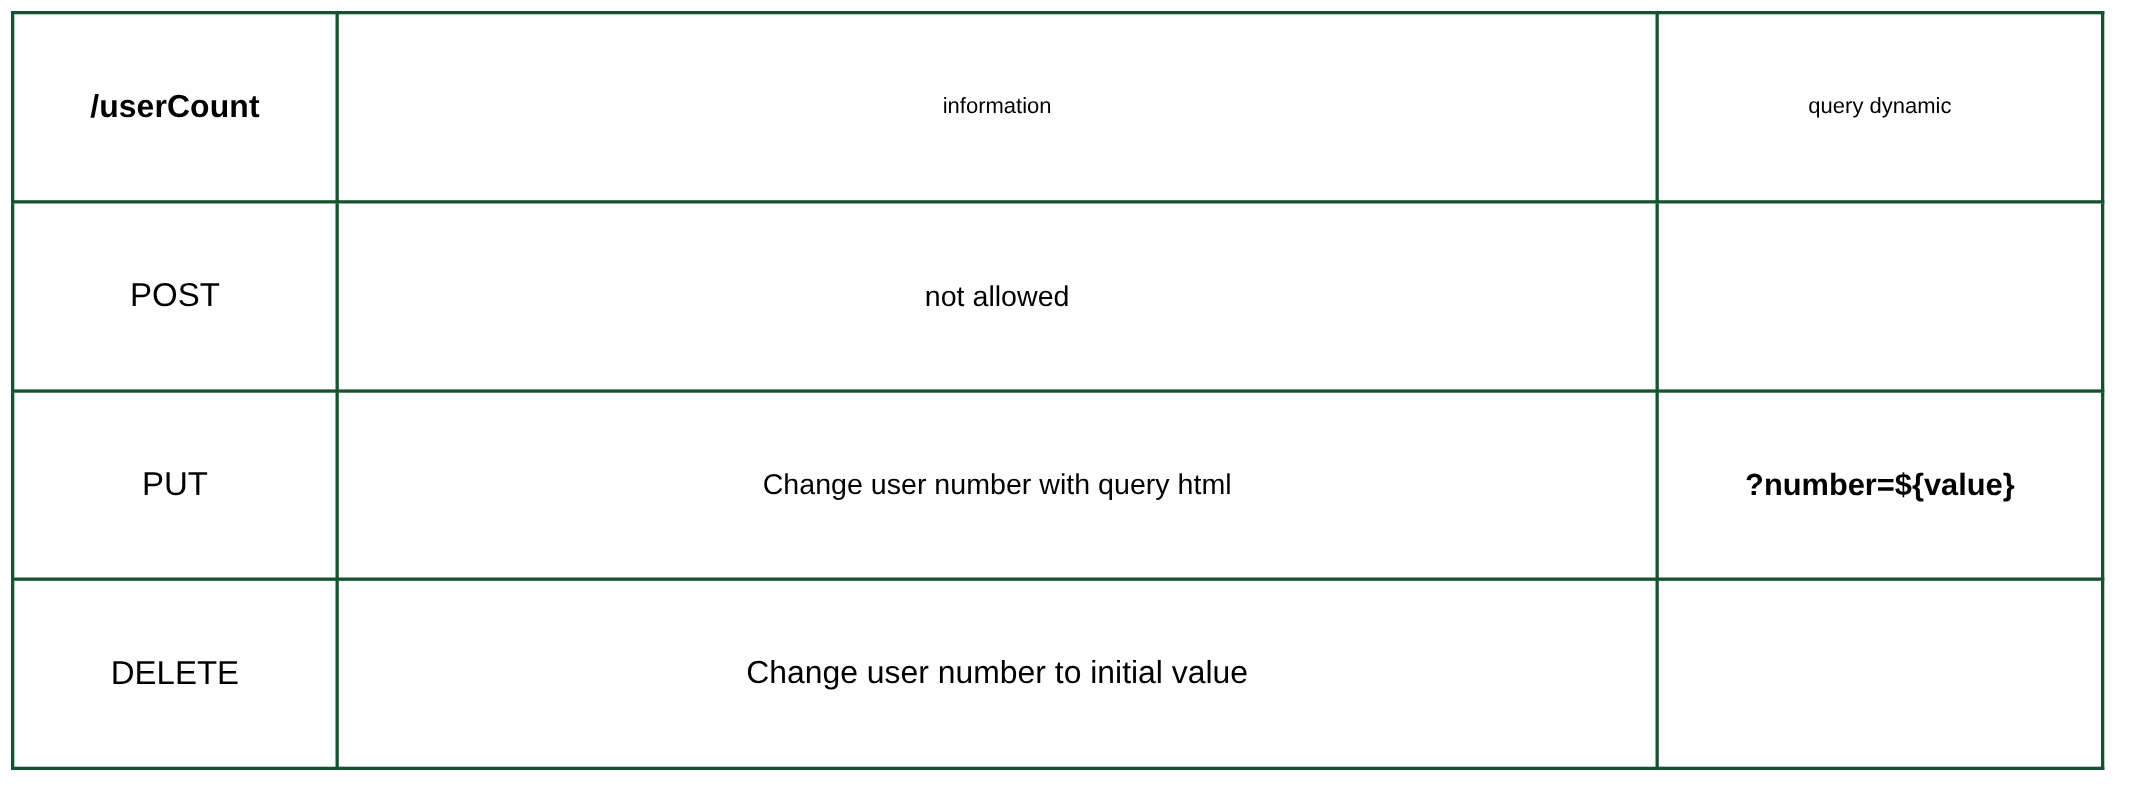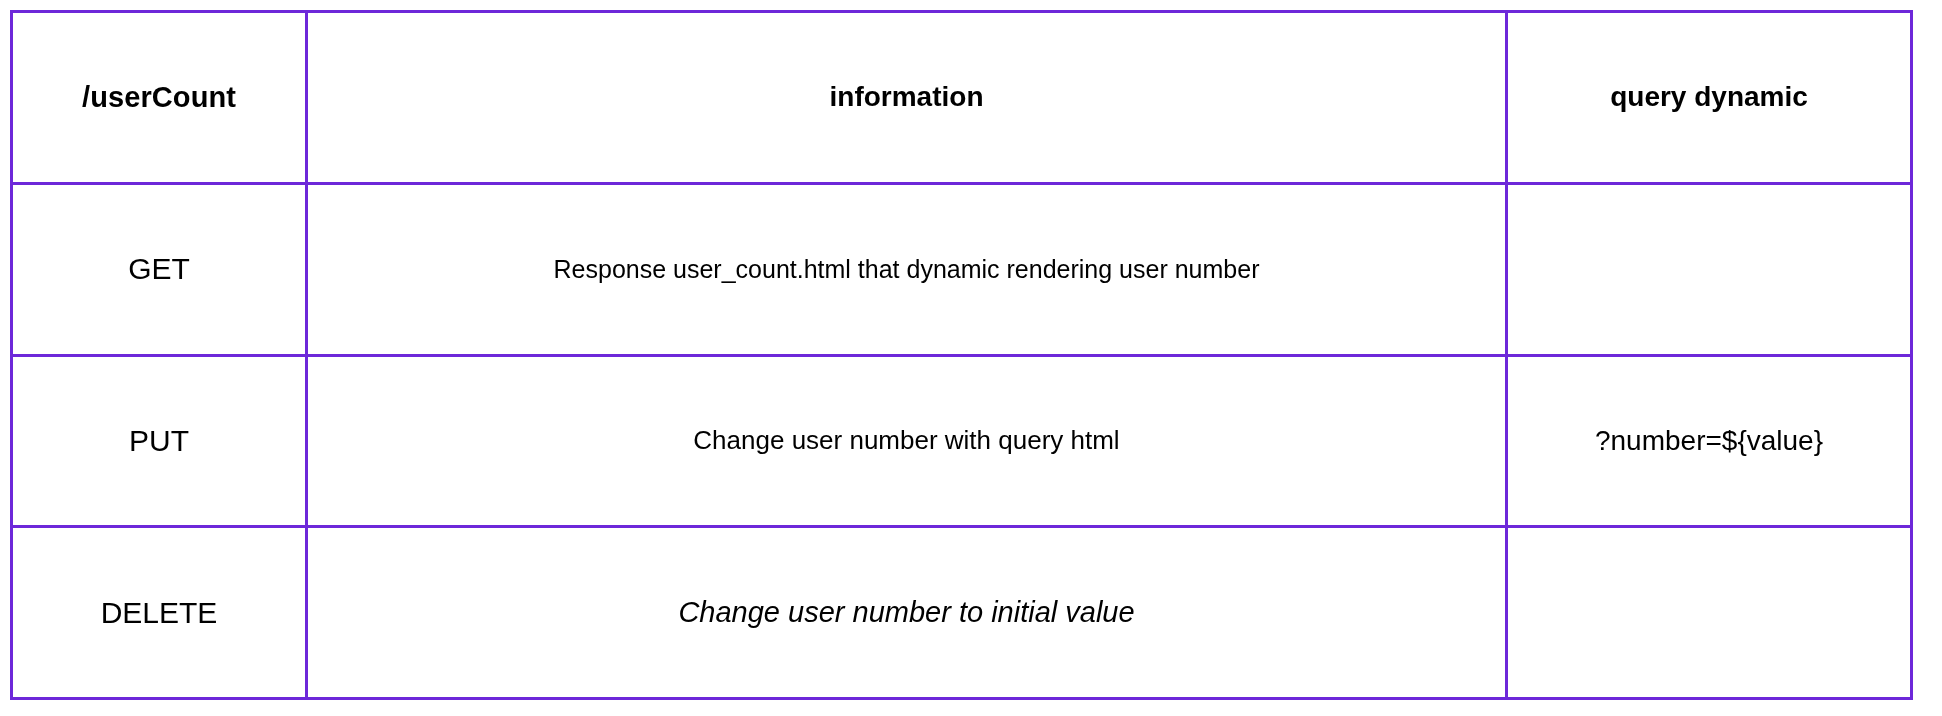--- a/index.html
+++ b/index.html
@@ -32,64 +32,63 @@
     border-collapse: collapse;
     table-layout: fixed;
     background: #ffffff;
   }
 
   .api-table col.col-endpoint { width: 295px; }
   .api-table col.col-info     { width: 1200px; }
   .api-table col.col-query    { width: 405px; }
 
   .api-table td {
-    border: 3px solid #6d28d9;
+    border: 3px solid #14532d;
     text-align: center;
     vertical-align: middle;
     padding: 0;
     height: 138px;
     background: #ffffff;
   }
 
   
   .cell-endpoint-name {
     font-size: 29px;
     font-weight: bold;
     letter-spacing: 0.1px;
   }
   .cell-head-info,
   .cell-head-query {
-    font-size: 28px;
-    font-weight: bold;
+    font-size: 20px;
+    font-weight: normal;
   }
 
   
   .cell-method {
     font-size: 30px;
     font-weight: normal;
   }
 
   
   .cell-desc {
     font-size: 26px;
     font-weight: normal;
     line-height: 1.2;
   }
   .cell-desc.desc-small {
     font-size: 25px;
   }
   .cell-desc.desc-large {
     font-size: 29px;
-    font-style: italic;
   }
 
   
   .cell-query {
     font-size: 28px;
-    font-weight: normal;
+    font-weight: bold;
   }
 
   .cell-empty { font-size: 0; }
 </style>
 </head>
 <body>
 
 <div class="page">
 
   <table class="api-table">
@@ -99,26 +98,26 @@
       <col class="col-query">
     </colgroup>
     <tbody>
 
       <tr>
         <td class="cell-endpoint-name">/userCount</td>
         <td class="cell-head-info">information</td>
         <td class="cell-head-query">query dynamic</td>
       </tr>
 
+
       <tr>
-        <td class="cell-method">GET</td>
-        <td class="cell-desc desc-small">Response user_count.html that dynamic rendering user number</td>
+        <td class="cell-method">POST</td>
+        <td class="cell-desc">not allowed</td>
         <td class="cell-query cell-empty"></td>
       </tr>
-
 
       <tr>
         <td class="cell-method">PUT</td>
         <td class="cell-desc">Change user number with query html</td>
         <td class="cell-query">?number=${value}</td>
       </tr>
 
       <tr>
         <td class="cell-method">DELETE</td>
         <td class="cell-desc desc-large">Change user number to initial value</td>

